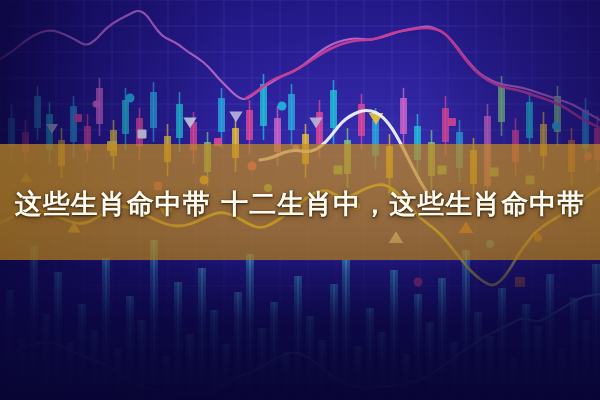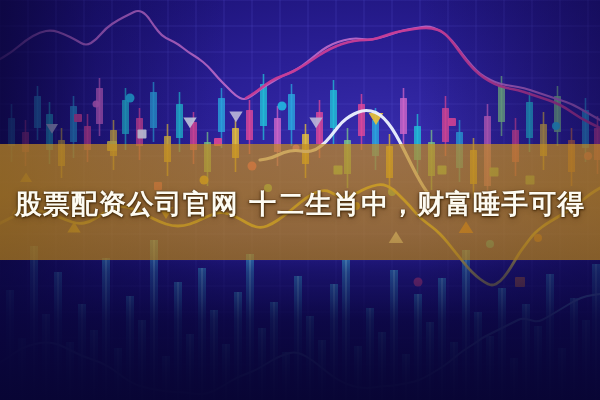--- a/index.html
+++ b/index.html
@@ -370,16 +370,16 @@
     <rect x="0" y="300" width="600" height="100" fill="url(#botFade)"></rect>
   </svg>
 
   <div class="layer bg-left"></div>
   <div class="layer bg-right"></div>
   <div class="layer bg-bottom"></div>
 
   <div class="goldband"></div>
 
   <div class="headline">
-    <div class="ln">股票配资公司官网 十二生肖中，财富唾手可得</div>
+    <div class="ln">这些生肖命中带 十二生肖中，这些生肖命中带</div>
   </div>
 
 </div>
 
 </body></html>

